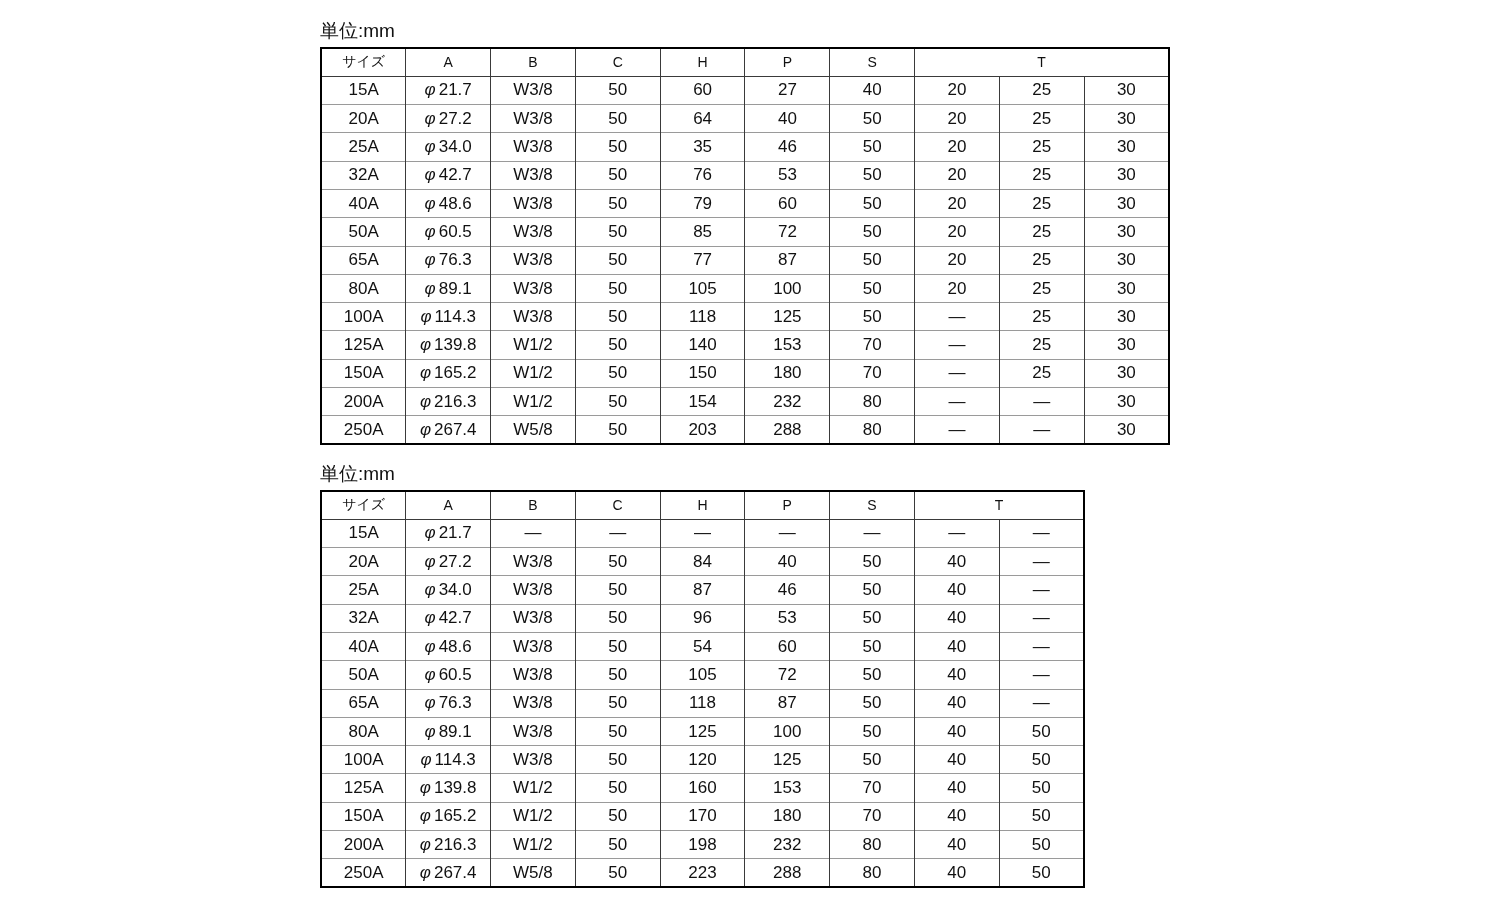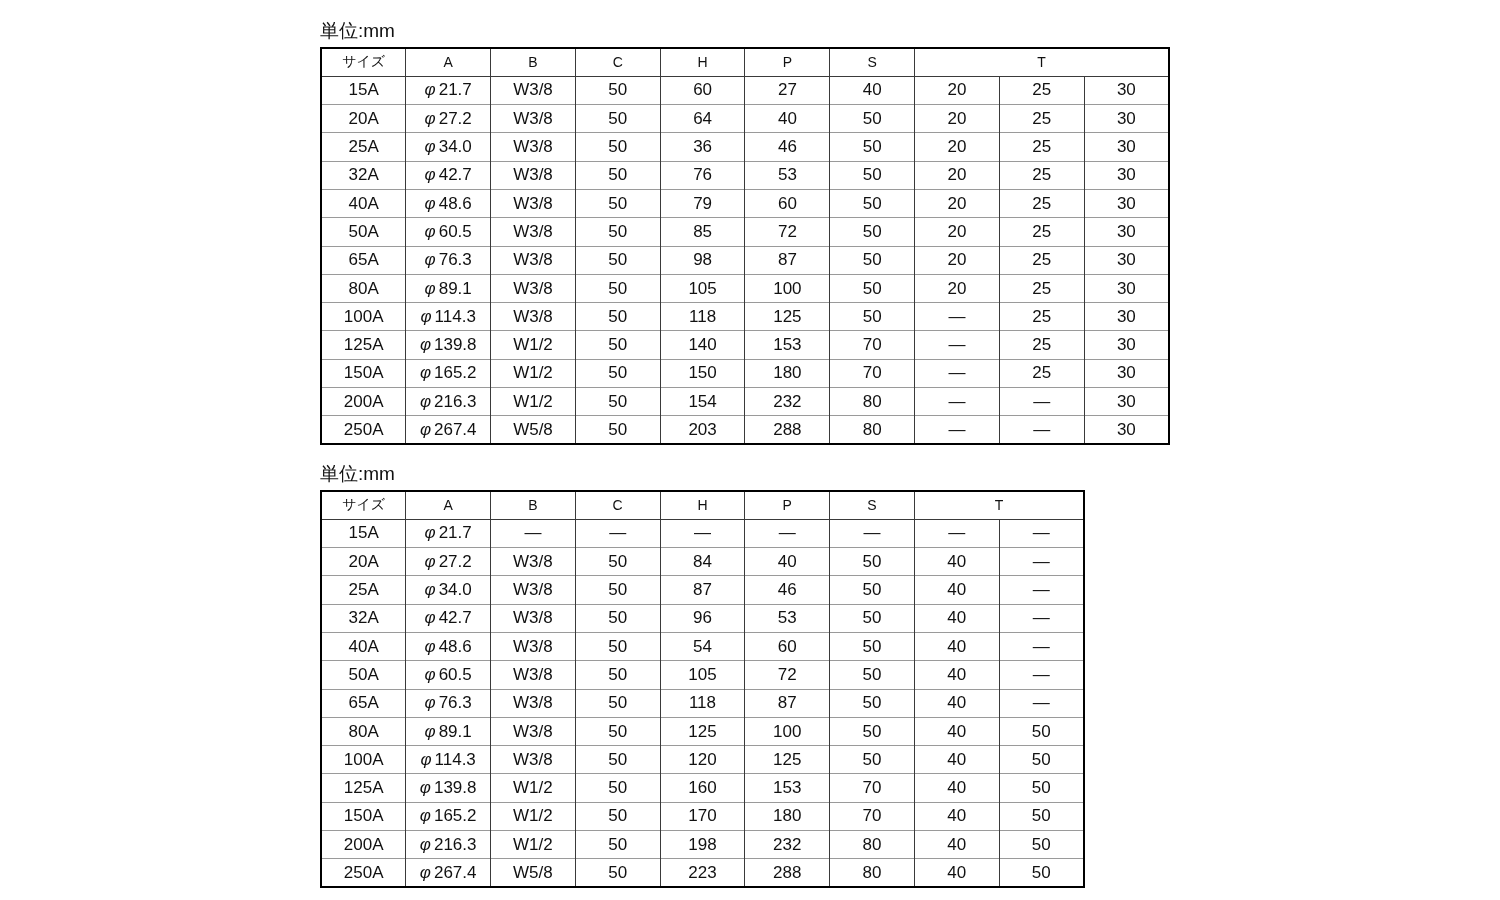--- a/index.html
+++ b/index.html
@@ -91,21 +91,21 @@
           <td>50</td>
           <td>20</td>
           <td>25</td>
           <td>30</td>
         </tr>
         <tr>
           <td>25A</td>
           <td><span class="phi">φ</span>34.0</td>
           <td>W3/8</td>
           <td>50</td>
-          <td>36</td>
+          <td>35</td>
           <td>46</td>
           <td>50</td>
           <td>20</td>
           <td>25</td>
           <td>30</td>
         </tr>
         <tr>
           <td>32A</td>
           <td><span class="phi">φ</span>42.7</td>
           <td>W3/8</td>
@@ -139,21 +139,21 @@
           <td>50</td>
           <td>20</td>
           <td>25</td>
           <td>30</td>
         </tr>
         <tr>
           <td>65A</td>
           <td><span class="phi">φ</span>76.3</td>
           <td>W3/8</td>
           <td>50</td>
-          <td>98</td>
+          <td>77</td>
           <td>87</td>
           <td>50</td>
           <td>20</td>
           <td>25</td>
           <td>30</td>
         </tr>
         <tr>
           <td>80A</td>
           <td><span class="phi">φ</span>89.1</td>
           <td>W3/8</td>

